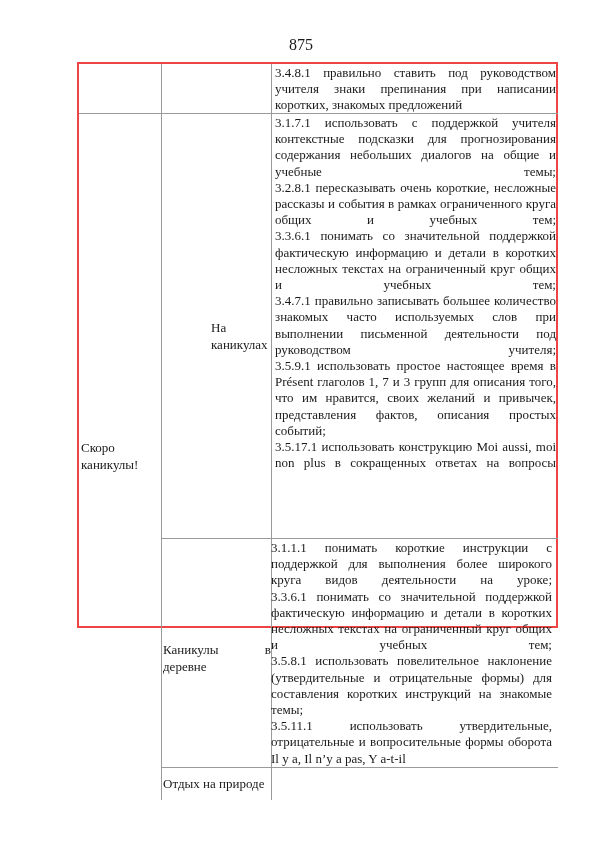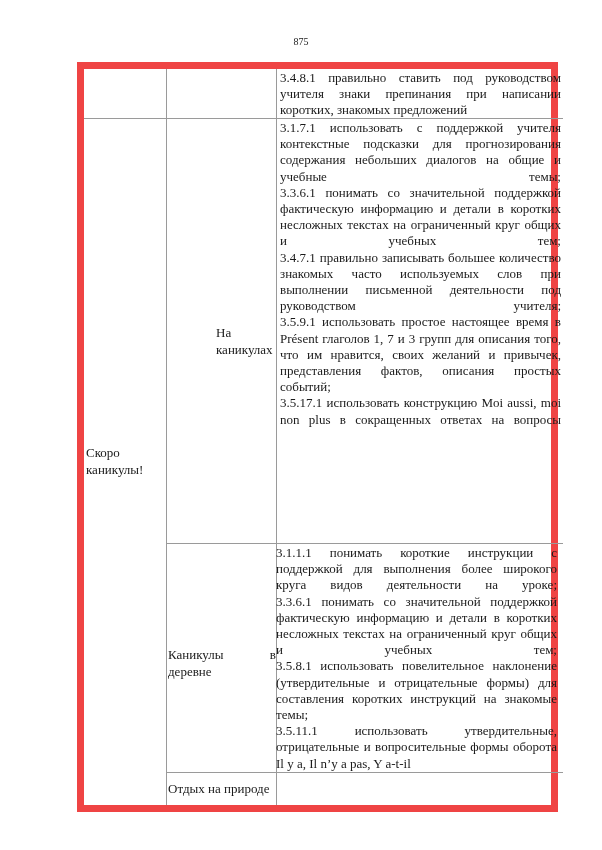--- a/index.html
+++ b/index.html
@@ -1,20 +1,20 @@
 <!DOCTYPE html>
 <html><head>
   <meta charset="utf-8">
   <style>
     html, body { margin: 0; padding: 0; background: #ffffff; }
     body { width: 602px; height: 850px; position: relative; overflow: hidden;
            font-family: "Liberation Serif", "DejaVu Serif", serif; color: #1a1a1a; }
-    .page-number { position: absolute; top: 36px; left: 0; width: 602px; text-align: center; font-size: 10px; }
-    .tbl { position: absolute; left: 77px; top: 62px; width: 481px; height: 750px;
-           border: 7px solid #ef4444; box-sizing: border-box; }
+    .page-number { position: absolute; top: 36px; left: 0; width: 602px; text-align: center; font-size: 16px; }
+    .tbl { position: absolute; left: 77px; top: 62px; width: 481px; height: 566px;
+           border: 2px solid #ef4444; box-sizing: border-box; }
     .vline, .hline { position: absolute; background: #9a9a9a; }
     .cell { position: absolute; box-sizing: border-box; font-size: 13px; line-height: 16.2px; }
     .content { text-align: justify; text-align-last: auto; padding: 0 2px 0 3px; }
     .content p { margin: 0; }
     .content p.end { text-align-last: justify; }
     .label { font-size: 13px; line-height: 16.5px; }
   </style>
 </head>
 <body>
 
@@ -35,20 +35,21 @@
 
   <div class="cell label" style="left:2px; top:376px; width:78px;">
     <span>Скоро каникулы!</span>
   </div>
 
   <div class="cell label" style="left:84px; top:256px; width:108px;padding-left:48px;">
     <span>На каникулах</span>
   </div>
   <div class="cell content" style="left:193px; top:51px; width:286px;">
     <p class="end">3.1.7.1 использовать с поддержкой учителя контекстные подсказки для прогнозирования содержания небольших диалогов на общие и учебные темы;</p>
+    <p class="end">3.2.8.1 пересказывать очень короткие, несложные рассказы и события в рамках ограниченного круга общих и учебных тем;</p>
     <p class="end">3.3.6.1 понимать со значительной поддержкой фактическую информацию и детали в коротких несложных текстах на ограниченный круг общих и учебных тем;</p>
     <p class="end">3.4.7.1 правильно записывать большее количество знакомых часто используемых слов при выполнении письменной деятельности под руководством учителя;</p>
     <p class="end">3.5.9.1 использовать простое настоящее время в Présent глаголов 1, 7 и 3 групп для описания того, что им нравится, своих желаний и привычек, представления фактов, описания простых событий;</p>
     <p class="end">3.5.17.1 использовать конструкцию Moi aussi, moi non plus в сокращенных ответах на вопросы</p>
   </div>
 
   <div class="cell label" style="left:84px; top:578px; width:108px; text-align:justify; text-align-last:left;">
     <span> Каникулы в деревне</span>
   </div>
   <div class="cell content" style="left:189px; top:476px; width:286px;">

